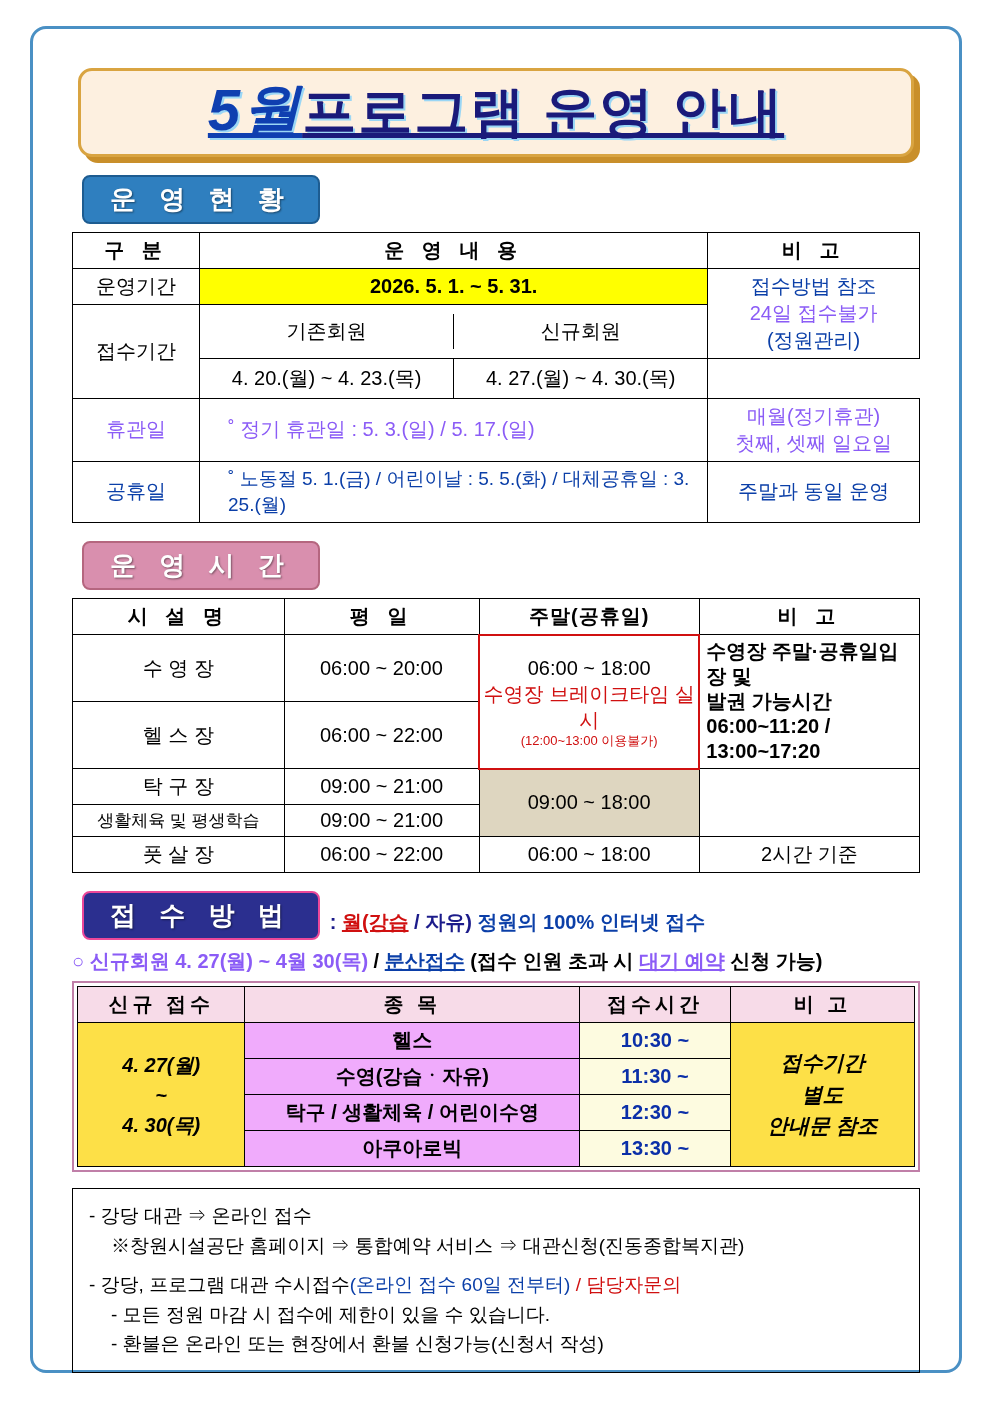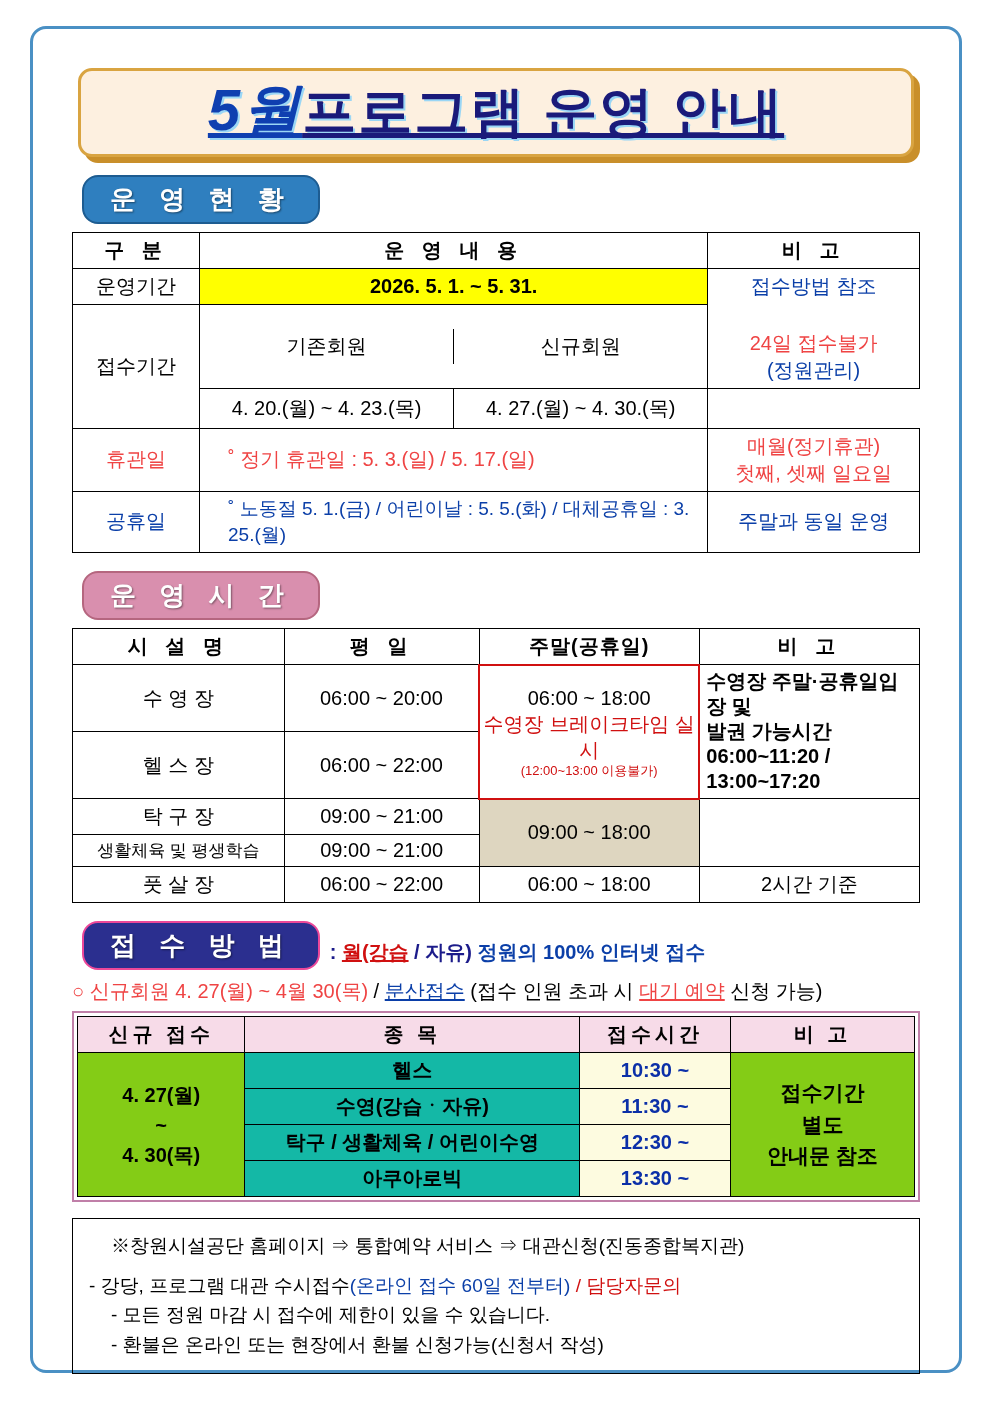--- a/index.html
+++ b/index.html
@@ -56,21 +56,21 @@
   }
   .title-text .rest{
     color:#1a1a7a;
     text-decoration:underline;
   }
 
   
   .sec-head{
     display:inline-block;
     padding:5px 26px;
-    border-radius:16px;
+    border-radius:8px;
     color:#fff;
     font-size:26px;
     font-weight:bold;
     letter-spacing:8px;
     margin:18px 0 8px 18px;
     text-shadow:1px 1px 2px rgba(0,0,0,.45);
   }
   .sec-blue{background:#2f7fbf;border:2px solid #1d5c91;}
   .sec-pink{background:#d98fae;border:2px solid #b5667f;}
   .sec-navy{background:#2b2f8f;border:2px solid #ec4899;}
@@ -87,43 +87,43 @@
   .tbl td,.tbl th{
     border:1.6px solid #000;
     text-align:center;
     font-size:20px;
     padding:4px 3px;
     vertical-align:middle;
   }
   .tbl{margin:0 8px;width:calc(100% - 16px);}
   .hdr{font-weight:bold;letter-spacing:6px;}
   .yellow{background:#ffff00;font-weight:bold;}
-  .red-t{color:#ef4444;margin-top:30px;}
+  .red-t{color:#8b5cf6;}
   .blue-t{color:#0b3fa8;}
   .small{font-size:16px;}
   .xsmall{font-size:13px;line-height:1.25;}
 
   
   .weekend-red{
     border:2px solid #d01010 !important;
     color:#000;
     font-size:16px;
     line-height:1.3;
     padding:2px;
   }
   .weekend-red .r{color:#d01010;}
   .beige{background:#ded6c0;}
 
   
   .apply-tbl td{border:1.6px solid #000;text-align:center;font-size:20px;padding:4px 3px;}
   .apply-wrap{border:2px solid #c07fa8;padding:3px;margin:0 8px;}
   .apply-head{background:#f7dbe8;font-weight:bold;letter-spacing:4px;}
-  .apply-cream{background:#14b8a6;font-weight:bold;}
+  .apply-cream{background:#f0abfc;font-weight:bold;}
   .apply-time{background:#fdfbe0;color:#0b2fa8;font-weight:bold;}
-  .apply-left{background:#84cc16;font-weight:bold;font-size:22px;line-height:1.5;}
+  .apply-left{background:#fde047;font-weight:bold;font-size:22px;line-height:1.5;font-style:italic;}
 
   
   .notes{
     margin:16px 8px 0 8px;
     border:1.6px solid #000;
     padding:12px 16px 14px 16px;
     font-size:19px;
     line-height:1.55;
   }
   .notes .r{color:#d01010;}
@@ -255,21 +255,21 @@
       </table>
 
     
     <div class="sec-row">
       <div class="sec-head sec-navy">접 수 방 법</div>
       <div class="sec-note">
         <span>: </span><span class="red">월(강습</span><span> / 자유) </span><span class="blue">정원의 100% 인터넷 접수</span>
       </div>
     </div>
 
-    <div style="margin:0 8px 6px 8px;font-size:20px;font-weight:normal">
+    <div style="margin:0 8px 6px 8px;font-size:20px;font-weight:bold">
       <span class="red-t">○</span>
       <span class="red-t">신규회원 4. 27(월) ~ 4월 30(목)</span><span> / </span><span class="blue-t" style="text-decoration:underline">분산접수</span><span> (접수 인원 초과 시 </span><span class="red-t" style="text-decoration:underline">대기 예약</span><span> 신청 가능)</span>
     </div>
 
     <div class="apply-wrap">
       <table class="apply-tbl">
         <tbody>
             <tr>
           <td class="apply-head" style="width:20%">신규 접수</td>
           <td class="apply-head" style="width:40%">종  목</td>
@@ -301,20 +301,21 @@
         <tr>
           <td class="apply-cream">아쿠아로빅</td>
           <td class="apply-time">13:30 ~</td>
         </tr>
       </tbody>
         </table>
     </div>
 
     
     <div class="notes">
+      <div>- 강당 대관 ⇒ 온라인 접수</div>
       <div class="notes-indent">※창원시설공단 홈페이지 ⇒ 통합예약 서비스 ⇒ 대관신청(진동종합복지관)</div>
       <div class="gap"></div>
       <div>
         <span>- 강당, 프로그램 대관 수시접수</span><span class="b">(온라인 접수 60일 전부터)</span><span class="r"> / </span><span class="r">담당자문의</span>
       </div>
       <div class="notes-indent">- 모든 정원 마감 시 접수에 제한이 있을 수 있습니다.</div>
       <div class="notes-indent">- 환불은 온라인 또는 현장에서 환불 신청가능(신청서 작성)</div>
 
     </div>
 

